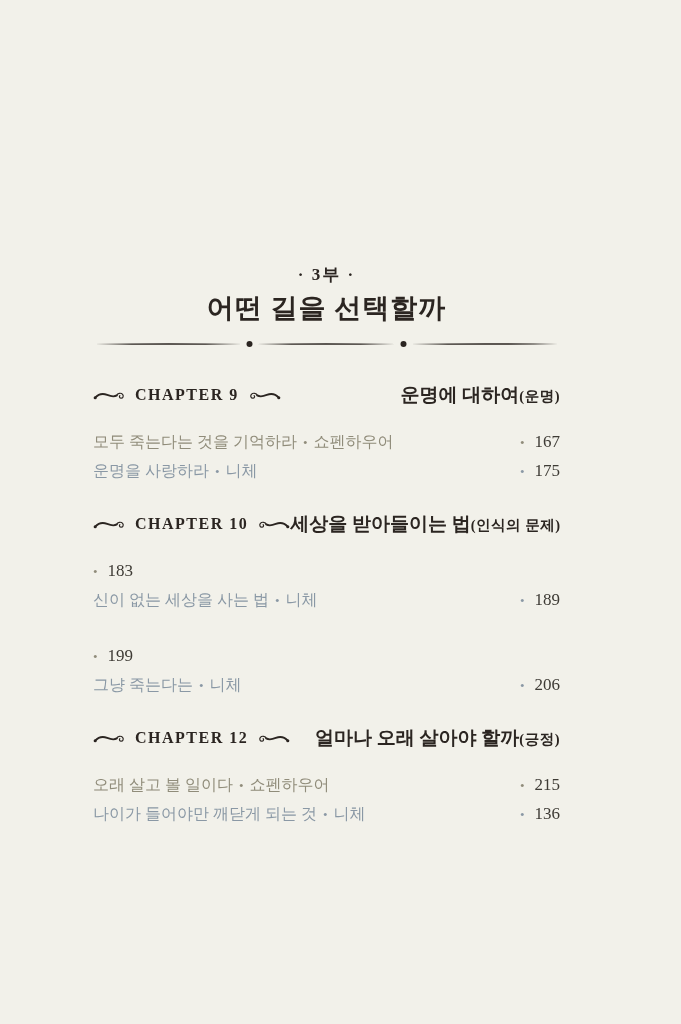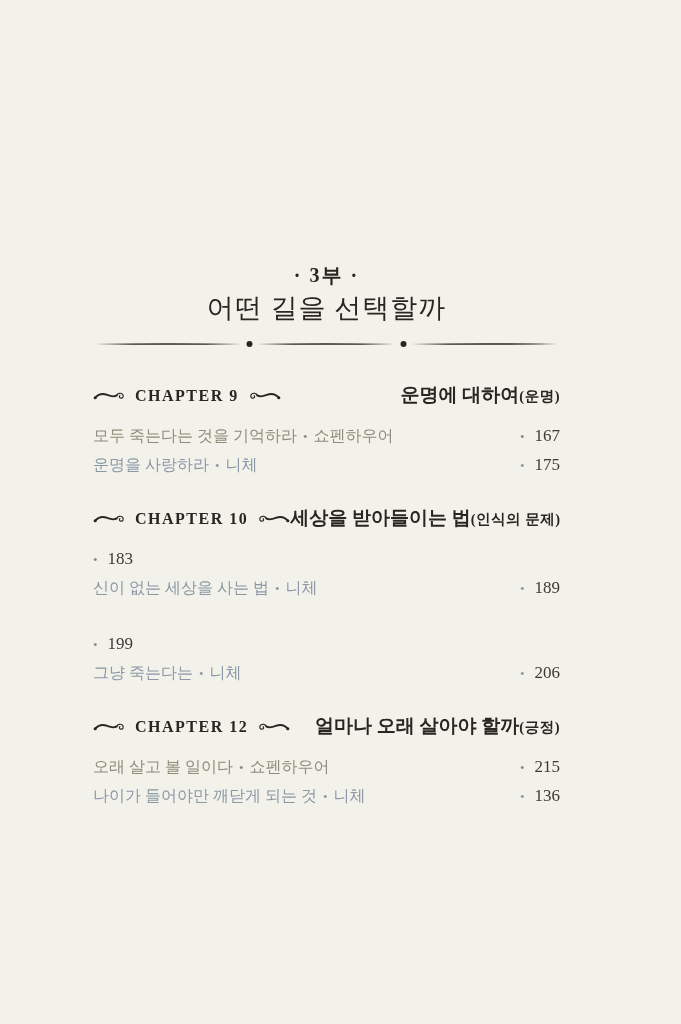--- a/index.html
+++ b/index.html
@@ -17,47 +17,47 @@
     font-family: "Liberation Serif", "DejaVu Serif", serif;
     overflow: hidden;
   }
   .content {
     margin-left: 93px;
     width: 467px;
     padding-top: 266px;
   }
   .part-label {
     text-align: center;
-    font-size: 20px;
+    font-size: 17px;
     font-weight: bold;
     letter-spacing: 2px;
     color: var(--ink);
     line-height: 18px;
   }
   .part-title {
     margin: 9px 0 0 0;
     text-align: center;
     font-size: 27px;
-    font-weight: normal;
+    font-weight: bold;
     letter-spacing: 1px;
     color: var(--ink);
     line-height: 30px;
   }
   .divider {
     display: block;
     margin-top: 16px;
     width: 467px; height: 10px;
     color: var(--ink);
   }
   .chapters { margin-top: 35px; }
   .chapter { margin-bottom: 27px; }
   .chapter-head {
     display: flex;
     justify-content: space-between;
-    align-items: center;
+    align-items: flex-start;
     line-height: 22px;
   }
   .chapter-label {
     display: flex;
     align-items: center;
     gap: 9px;
     font-size: 16px;
     font-weight: bold;
     letter-spacing: 1.5px;
     color: var(--ink);
@@ -65,21 +65,21 @@
   }
   .flourish { width: 33px; height: 13px; color: var(--ink); flex: 0 0 auto; }
   .flourish.right { transform: scaleX(-1); }
   .chapter-title {
     font-size: 19px;
     font-weight: bold;
     color: var(--ink);
     white-space: nowrap;
   }
   .chapter-title .note { font-size: 14.5px; letter-spacing: 0.5px; margin-top: 32px; }
-  .items { margin-top: 15px; }
+  .items { margin-top: 21px; }
   .toc-item {
     display: flex;
     justify-content: space-between;
     align-items: baseline;
     line-height: 28px;
     font-size: 16px;
   }
   .toc-item .text-part { white-space: nowrap; }
   .toc-item[data-tone="warm"] .text-part,
   .toc-item[data-tone="warm"] .page-bullet { color: var(--warm); }

